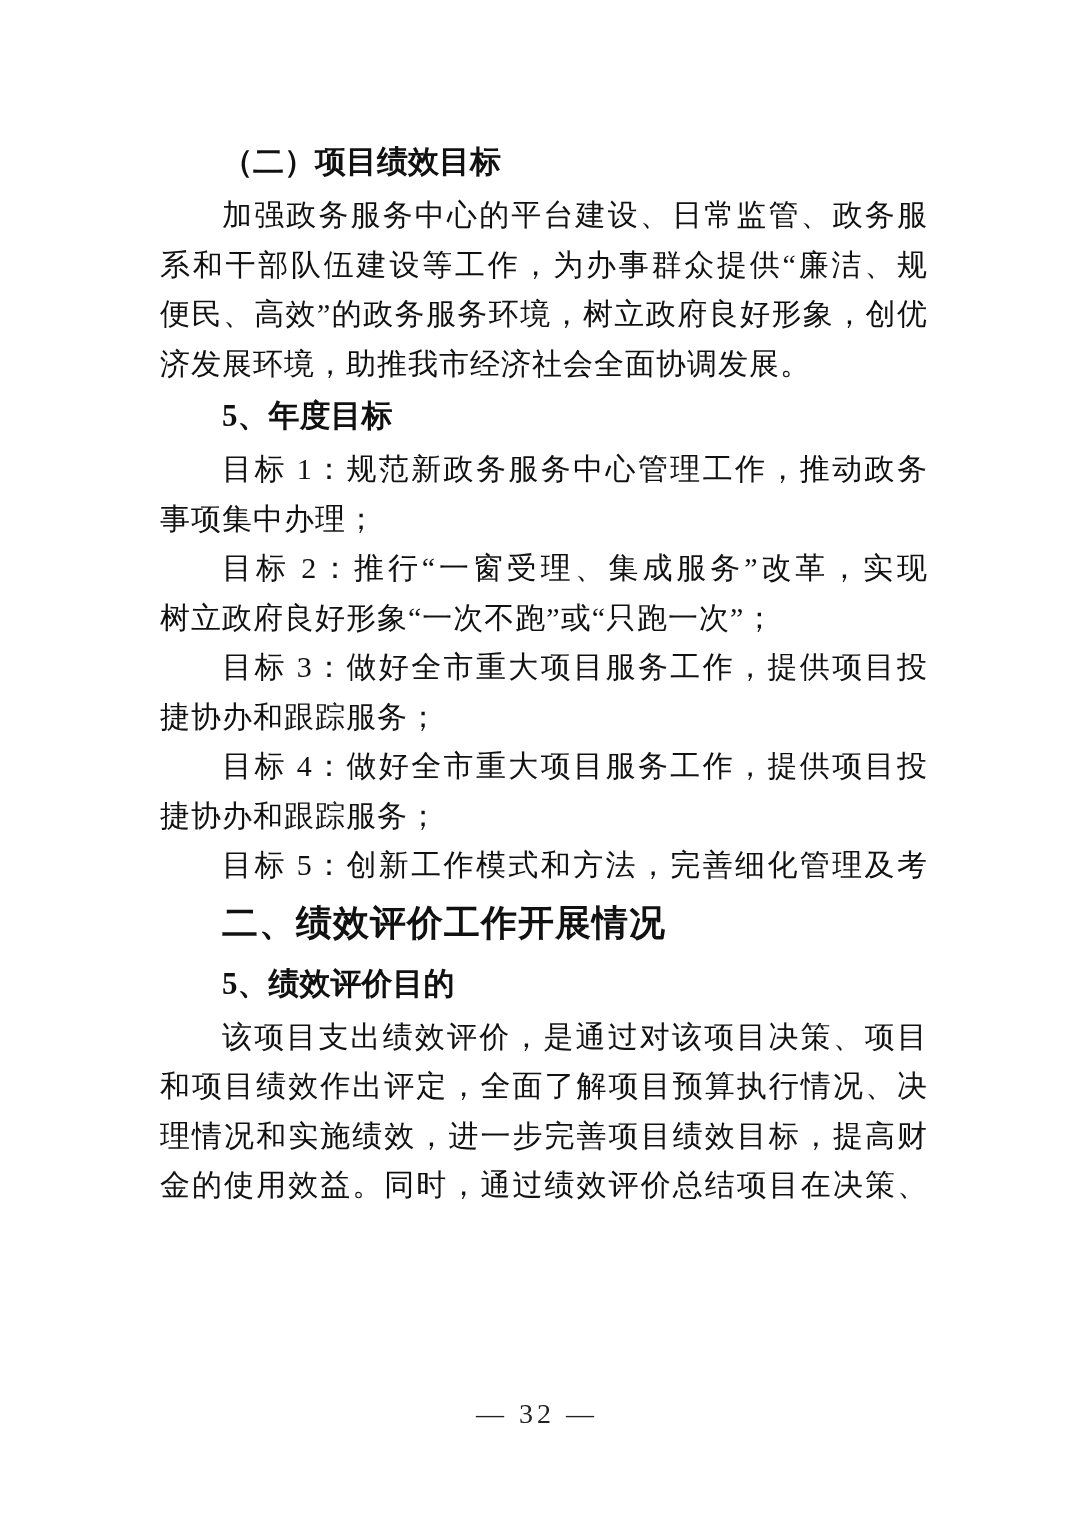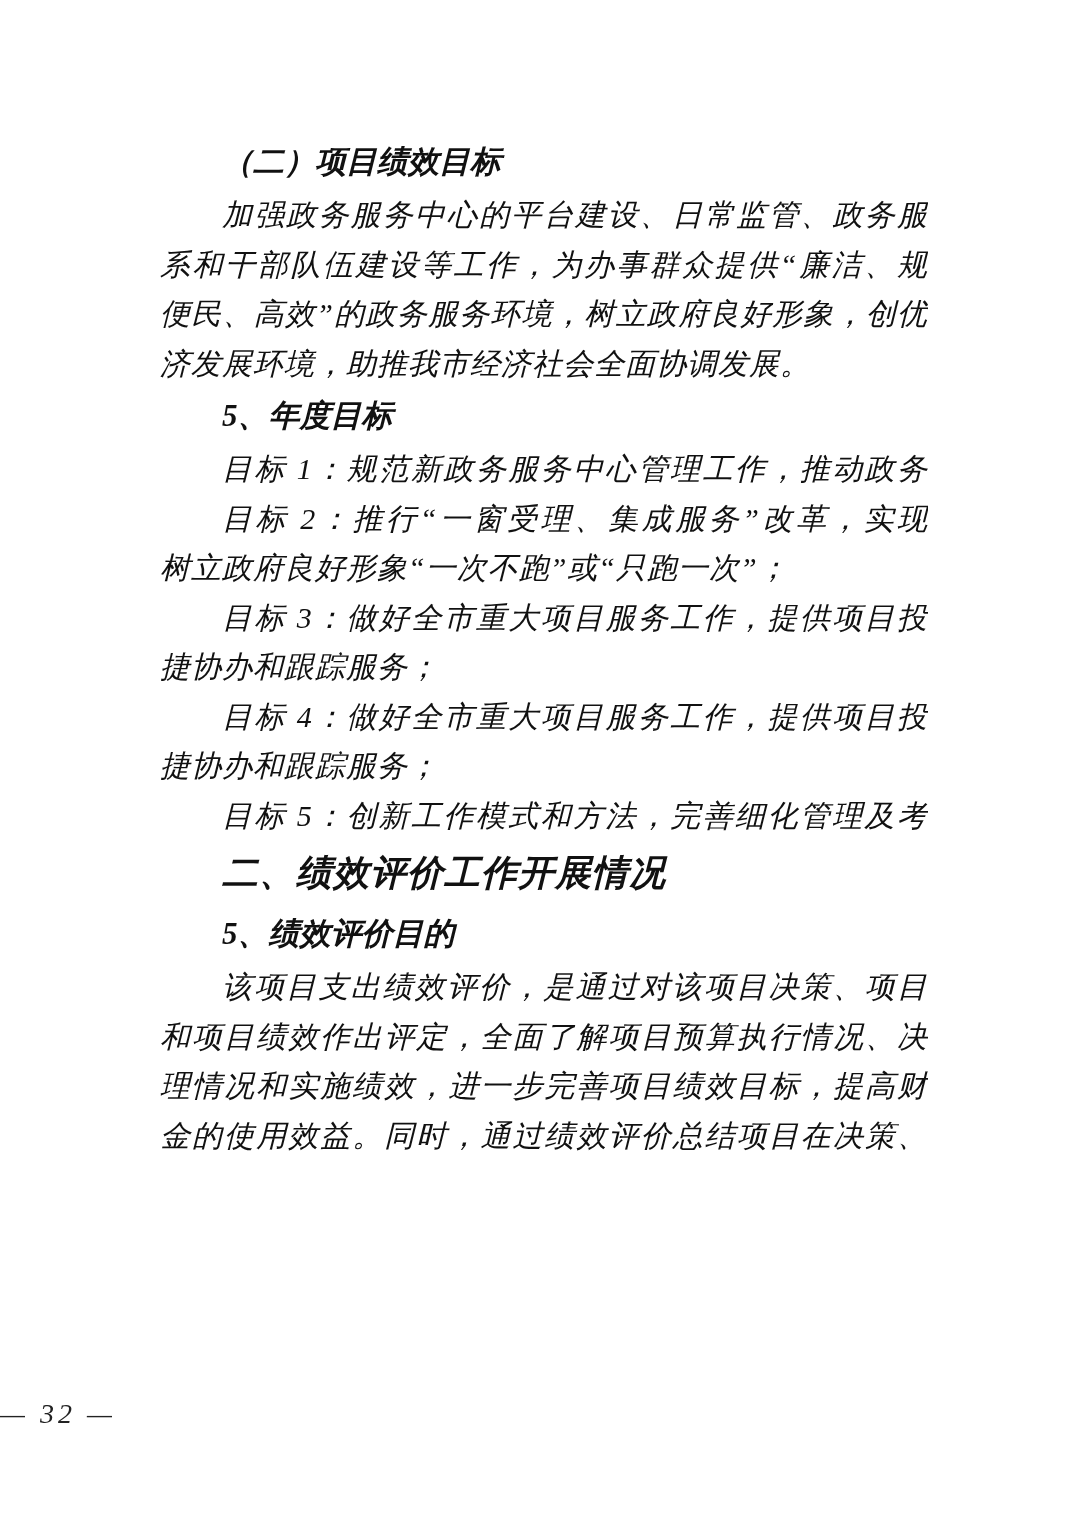--- a/index.html
+++ b/index.html
@@ -9,21 +9,20 @@
   }
   .page {
     position: relative;
     width: 1074px;
     height: 1520px;
     background: #ffffff;
     color: #111111;
     font-family: "Liberation Serif", serif;
     overflow: hidden;
     margin: 0 auto;
-    font-style: italic;
   }
   .doc-body {
     position: absolute;
     left: 160px;
     top: 134px;
     width: 768px;
   }
   .h-kai {
     font-size: 31px;
     font-weight: 700;
@@ -58,20 +57,21 @@
   }
   .line.just {
     text-align: justify;
     text-align-last: justify;
   }
   .page-footer {
     position: absolute;
     left: 0;
     top: 1398px;
     width: 1074px;
+    text-align: center;
     font-size: 28px;
     color: #222222;
     letter-spacing: 4px;
     font-family: "Liberation Serif", serif;
   }
 </style>
 </head>
 <body>
 
 <div class="page">
@@ -79,20 +79,21 @@
       <div class="h-kai">（二）项目绩效目标</div>
       <div class="para">
         <div class="line indent just">加强政务服务中心的平台建设、日常监管、政务服务体</div>
         <div class="line just">系和干部队伍建设等工作，为办事群众提供“廉洁、规范、</div>
         <div class="line just">便民、高效”的政务服务环境，树立政府良好形象，创优经</div>
         <div class="line">济发展环境，助推我市经济社会全面协调发展。</div>
       </div>
       <div class="h-kai">5、年度目标</div>
       <div class="para">
         <div class="line indent just">目标 1：规范新政务服务中心管理工作，推动政务服务</div>
+        <div class="line">事项集中办理；</div>
       </div>
       <div class="para">
         <div class="line indent just">目标 2：推行“一窗受理、集成服务”改革，实现 80%</div>
         <div class="line">树立政府良好形象“一次不跑”或“只跑一次”；</div>
       </div>
       <div class="para">
         <div class="line indent just">目标 3：做好全市重大项目服务工作，提供项目投资快</div>
         <div class="line">捷协办和跟踪服务；</div>
       </div>
       <div class="para">

